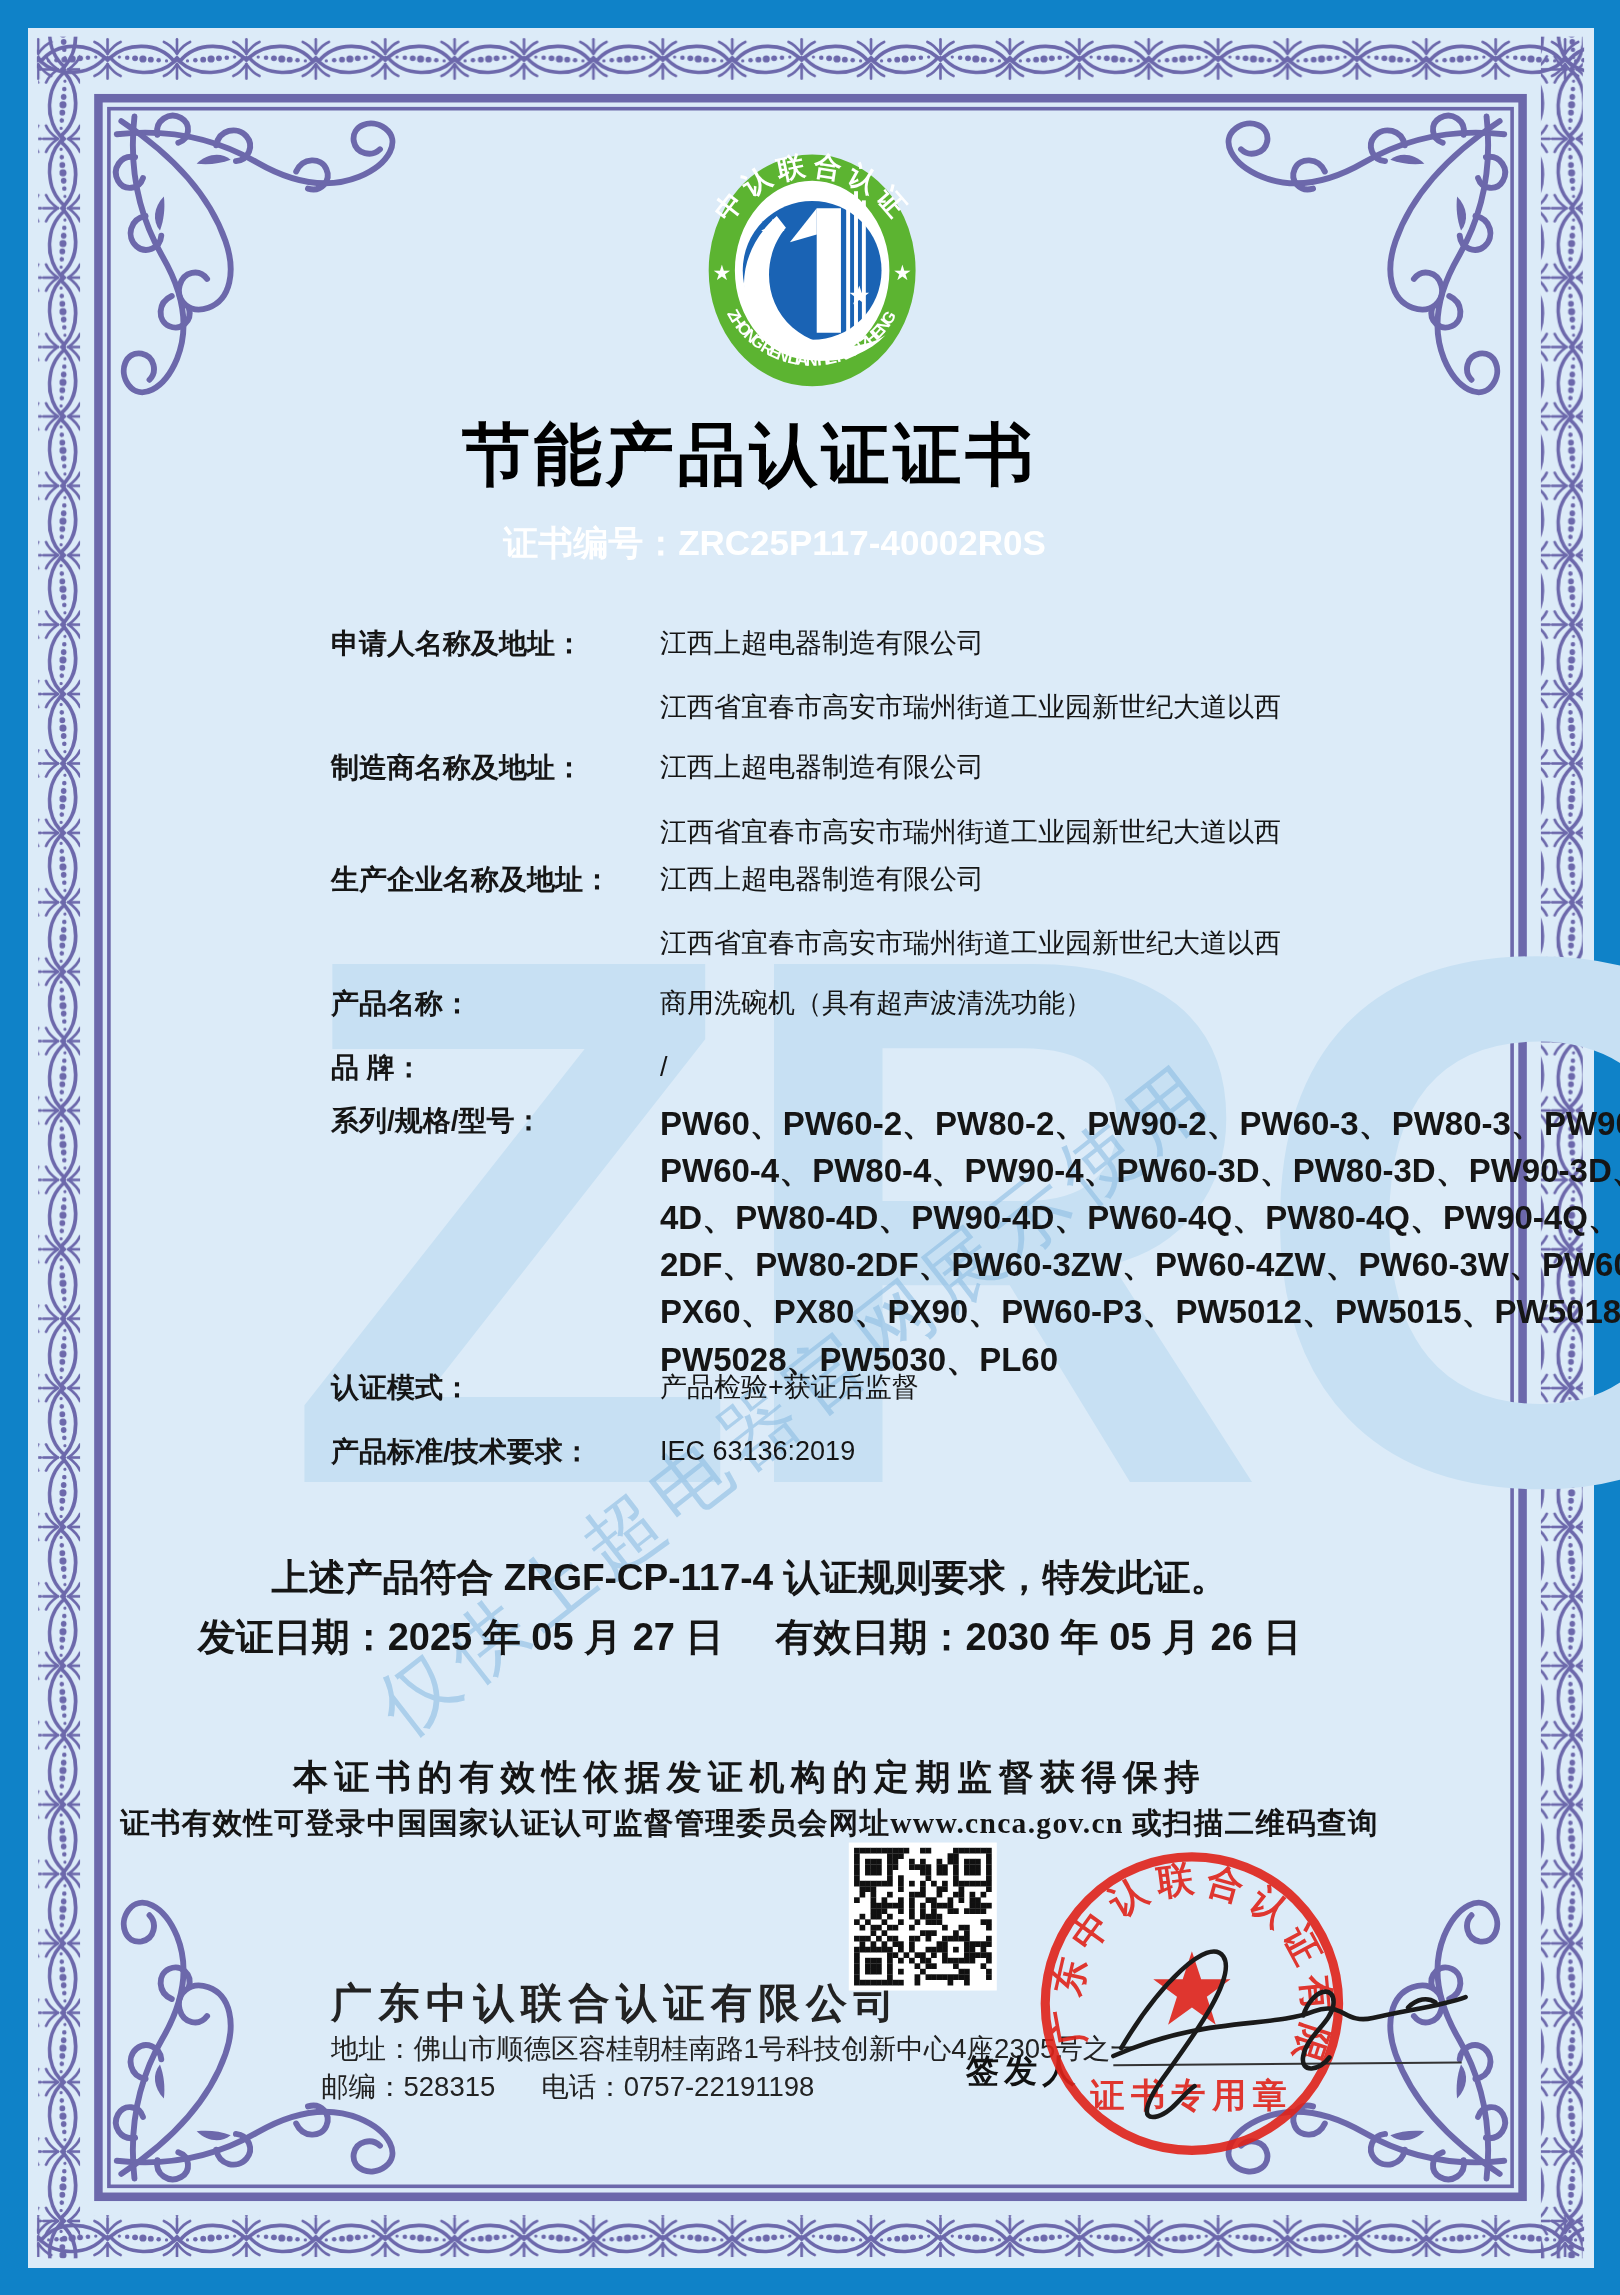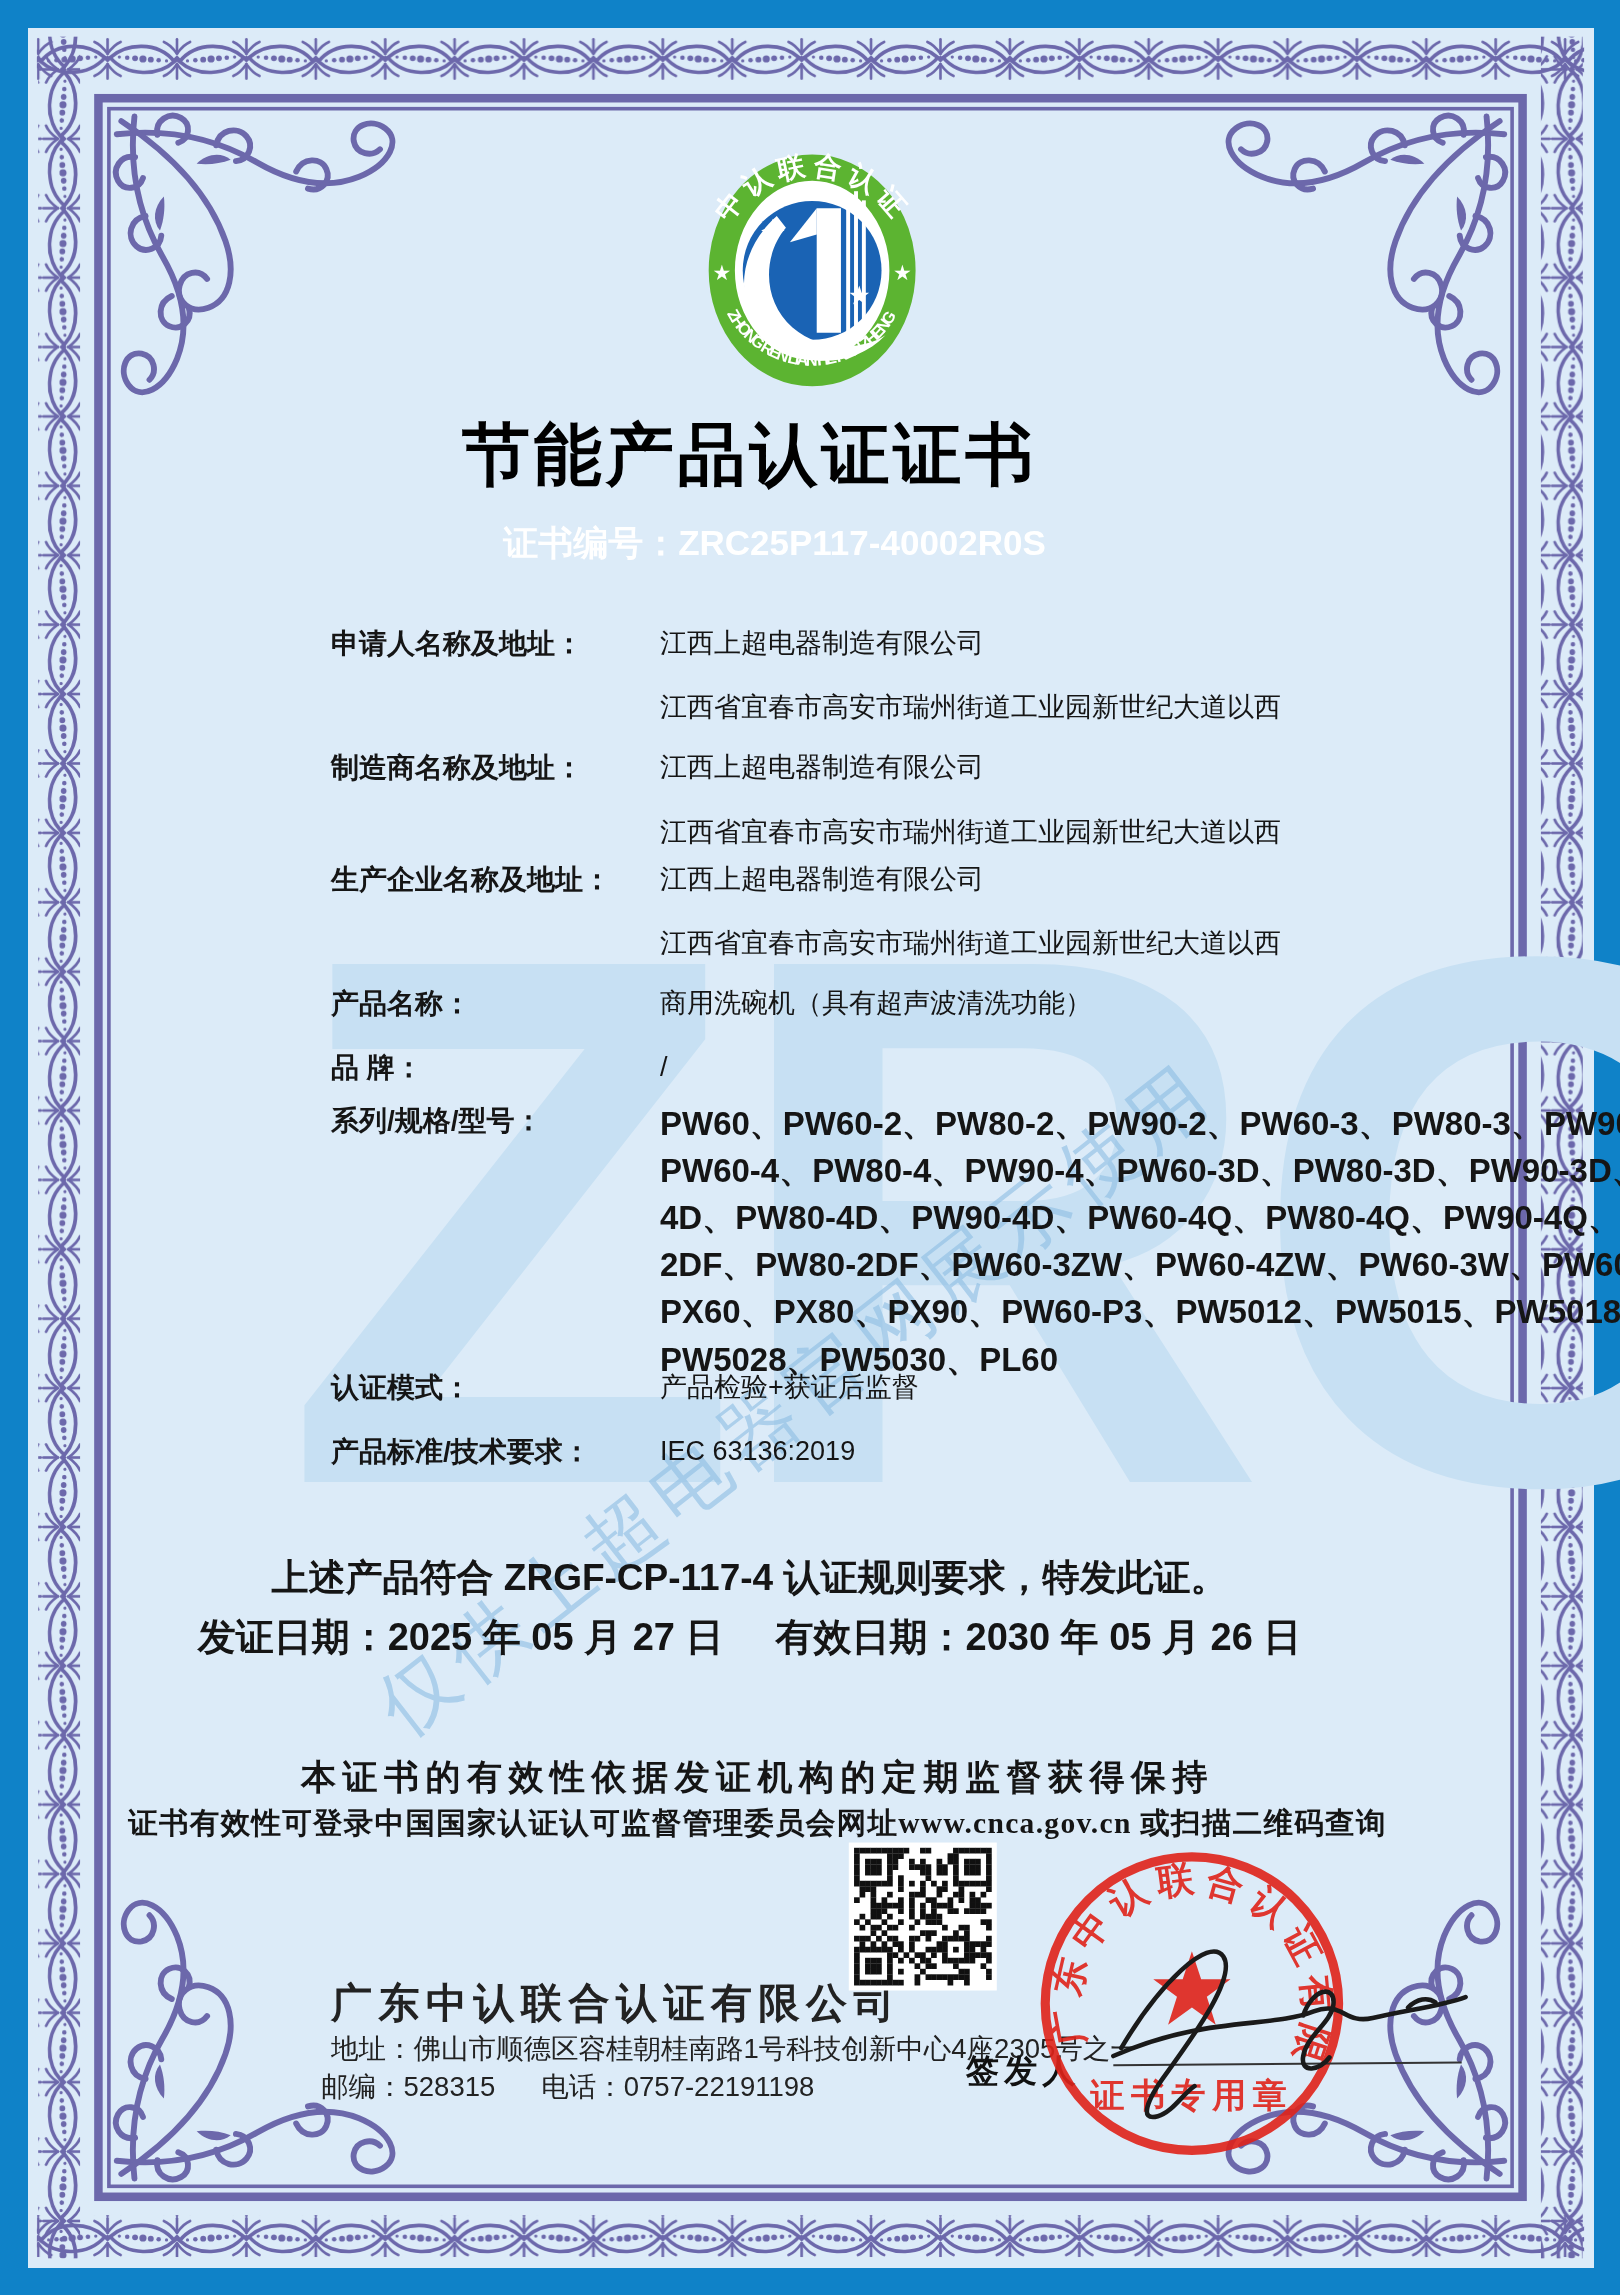--- a/index.html
+++ b/index.html
@@ -14,21 +14,21 @@
   .wm-diag{position:absolute;left:357px;top:1677px;font-size:77px;letter-spacing:9.2px;
            color:#8FBFE4;opacity:.62;transform:rotate(-38deg);transform-origin:0 0;white-space:nowrap;}
   .title{top:420px;font-size:68px;font-weight:900;letter-spacing:3.9px;color:#000;}
   .certno{top:525px;font-size:35px;font-weight:700;color:#ffffff;padding-left:25px;}
   .lbl{position:absolute;left:331px;font-size:28px;font-weight:600;white-space:nowrap;line-height:1;}
   .val{position:absolute;left:660px;font-size:27px;font-weight:400;white-space:nowrap;line-height:1;}
   .model{font-size:33px;font-weight:600;}
   .statement{top:1559px;font-size:37px;font-weight:600;}
   .dates{top:1618px;font-size:38px;font-weight:700;}
   .dates .gap{margin-right:52px;}
-  .note-serif{font-family:"Liberation Serif",serif;font-weight:600;margin-left:8px;}
+  .note-serif{font-family:"Liberation Serif",serif;font-weight:600;}
   .maintain{top:1760px;font-size:35px;letter-spacing:6.5px;}
   .verify{top:1809px;font-size:29.5px;letter-spacing:1.3px;}
   .company{left:331px;top:1983px;font-size:41px;font-weight:700;letter-spacing:6.5px;color:#222;}
   .addr{left:331px;top:2035px;font-size:27.5px;font-weight:500;color:#222;}
   .postal{left:321px;top:2073px;font-size:27.5px;font-weight:500;color:#222;}
   .postal .sp{margin-right:46px;}
   .signer{left:966px;top:2018px;font-size:33px;font-weight:700;letter-spacing:5.2px;color:#111;margin-top:36px;}
 </style>
 </head>
 <body>

